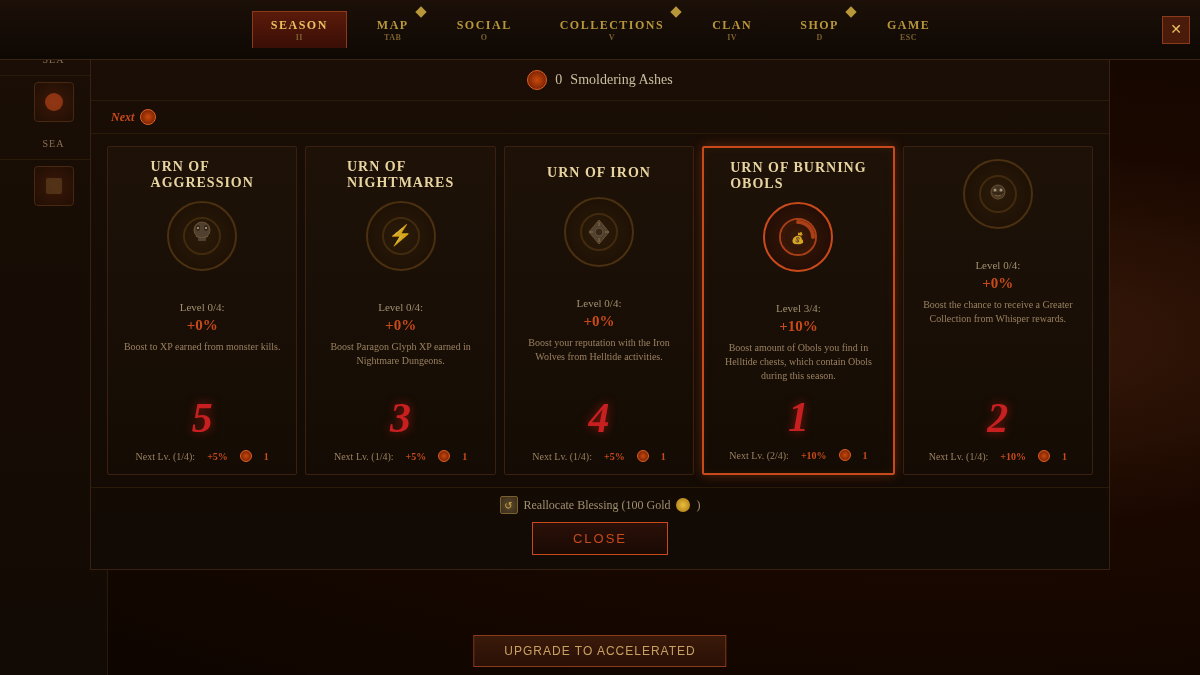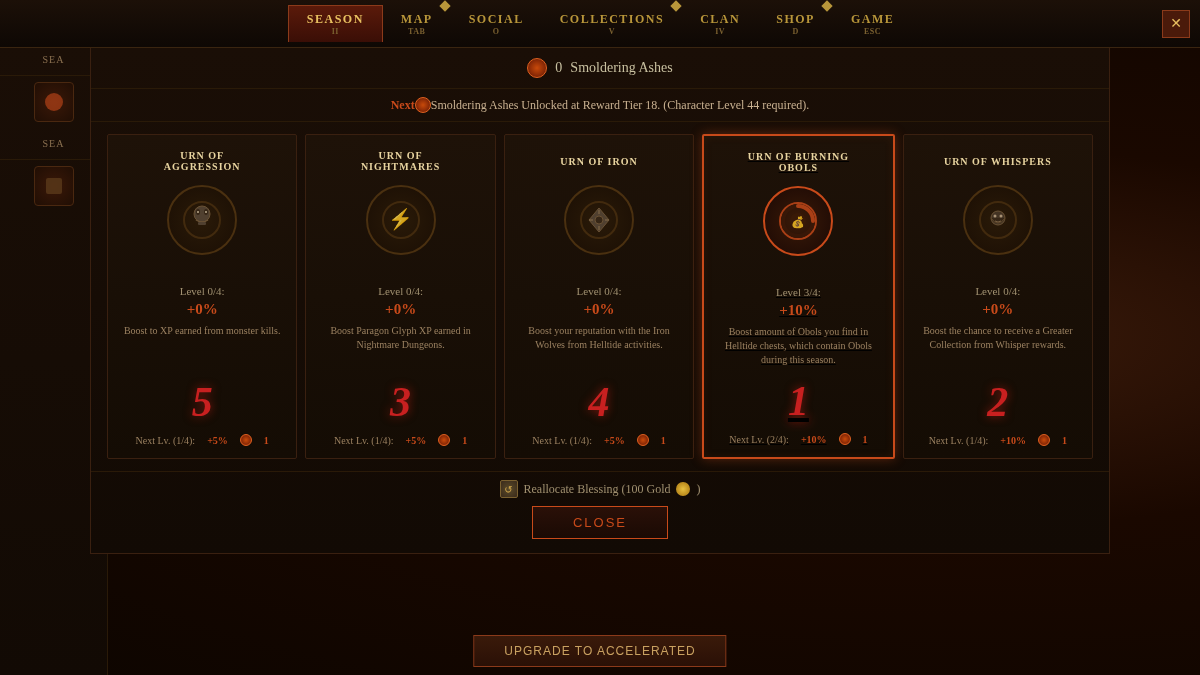--- a/index.html
+++ b/index.html
@@ -20,22 +20,22 @@
 
     
     .nav-bar {
       position: relative;
       z-index: 10;
       display: flex;
       align-items: center;
       justify-content: center;
       background: linear-gradient(180deg, #1c1008 0%, #0e0804 100%);
       border-bottom: 1px solid #3a2510;
-      height: 48px;
-      gap: 0;
+      height: 60px;
+      gap: 12px;
     }
 
     .nav-item {
       padding: 6px 18px;
       color: #b8963a;
       font-size: 12px;
       font-weight: bold;
       letter-spacing: 1.5px;
       cursor: pointer;
       position: relative;
@@ -149,23 +149,25 @@
 
     .currency-name {
       color: #c8c0a0;
       font-size: 14px;
     }
 
     
     .next-unlock-row {
       display: flex;
       align-items: center;
-      justify-content: center;
+      justify-content: flex-start;
       padding: 8px 20px;
+      gap: 6px;
       border-bottom: 1px solid #2a1a08;
+      font-style: italic;
     }
 
     .next-label {
       color: #c84a1a;
       font-size: 12px;
       font-weight: bold;
     }
 
     .next-text {
       color: #c8b090;
@@ -187,29 +189,27 @@
       padding: 12px 10px;
       display: flex;
       flex-direction: column;
       align-items: center;
       position: relative;
     }
 
     .blessing-card.active-selected {
       border: 2px solid #c84a1a;
       box-shadow: 0 0 12px rgba(200, 74, 26, 0.4), inset 0 0 8px rgba(200, 74, 26, 0.1);
-      text-decoration: underline;
     }
 
     .blessing-name {
       color: #e8d4a0;
-      font-size: 10px;
+      font-size: 14px;
       font-weight: bold;
       letter-spacing: 1px;
-      text-align: center;
       text-transform: uppercase;
       margin-bottom: 10px;
       min-height: 28px;
       display: flex;
       align-items: center;
     }
 
     .blessing-icon-wrap {
       width: 70px;
       height: 70px;
@@ -458,21 +458,20 @@
 
   <div class="currency-row">
     <div class="ash-icon"></div>
     <span class="currency-count">0</span>
     <span class="currency-name">Smoldering Ashes</span>
   </div>
 
   <div class="next-unlock-row">
     <span class="next-label">Next</span>
     <div class="ash-icon" style="width:16px;height:16px;"></div>
-    <span class="next-text">Smoldering Ashes Unlocked at Reward Tier 18.  (Character Level 44 required).</span>
   </div>
 
   <div class="blessings-grid">
 
     <div class="blessing-card">
       <div class="blessing-name">URN OF<br>AGGRESSION</div>
       <div class="blessing-icon-wrap">
         <svg class="blessing-icon-svg" viewBox="0 0 40 40">
           <circle cx="20" cy="20" r="18" fill="none" stroke="#4a3010" stroke-width="2"></circle>
           <circle cx="20" cy="14" r="8" fill="#5a4a3a" stroke="#7a6040" stroke-width="1"></circle>
@@ -559,21 +558,20 @@
       <div class="big-number">1</div>
       <div class="next-level-row">
         <span>Next Lv. (2/4): </span>
         <span class="next-level-val">+10%</span>
         <div class="ash-mini"></div>
         <span class="ash-cost">1</span>
       </div>
     </div>
 
     <div class="blessing-card">
-      <div class="blessing-name">URN OF WHISPERS</div>
       <div class="blessing-icon-wrap">
         <svg class="blessing-icon-svg" viewBox="0 0 40 40">
           <circle cx="20" cy="20" r="18" fill="none" stroke="#4a3010" stroke-width="2"></circle>
           <circle cx="20" cy="18" r="7" fill="#4a3a2a" stroke="#7a6040" stroke-width="1"></circle>
           <path d="M13 18 Q20 28 27 18" fill="#3a2a1a" stroke="#6a5030" stroke-width="1"></path>
           <circle cx="17" cy="16" r="1.5" fill="#c8b090"></circle>
           <circle cx="23" cy="16" r="1.5" fill="#c8b090"></circle>
           <path d="M17 21 Q20 23 23 21" fill="none" stroke="#8a7050" stroke-width="1"></path>
         </svg>
       </div>

